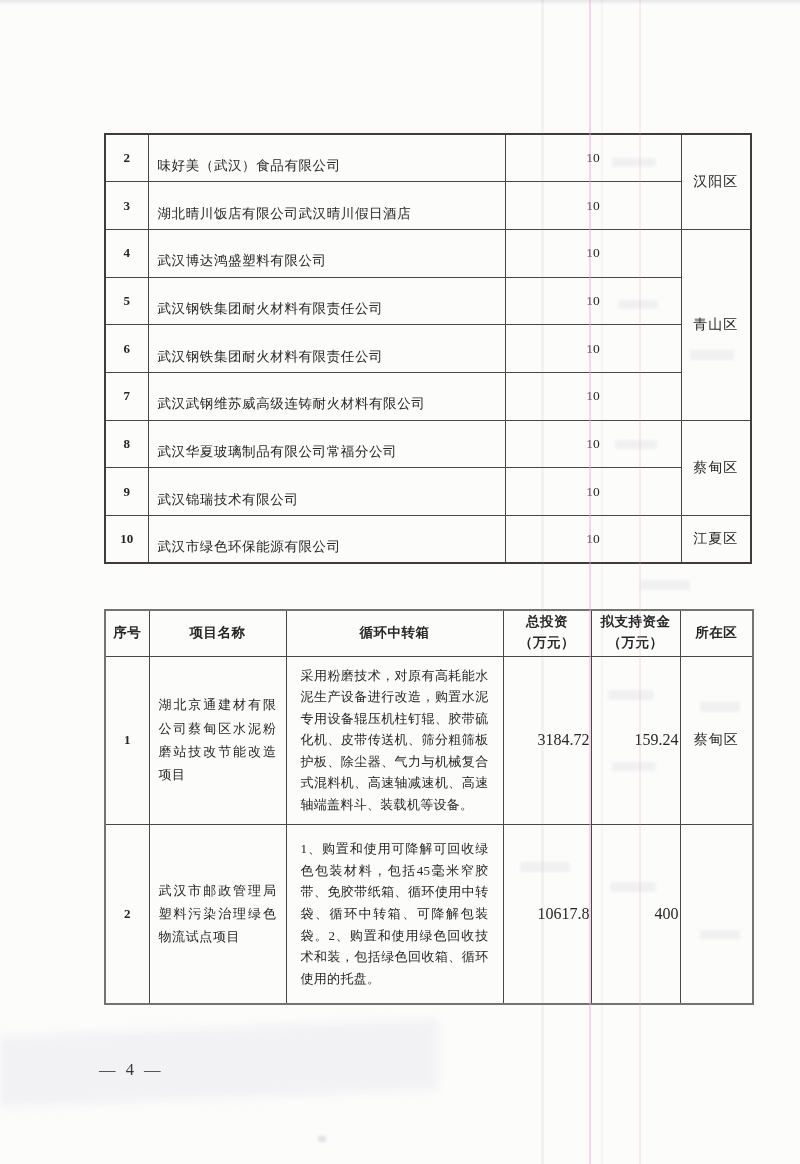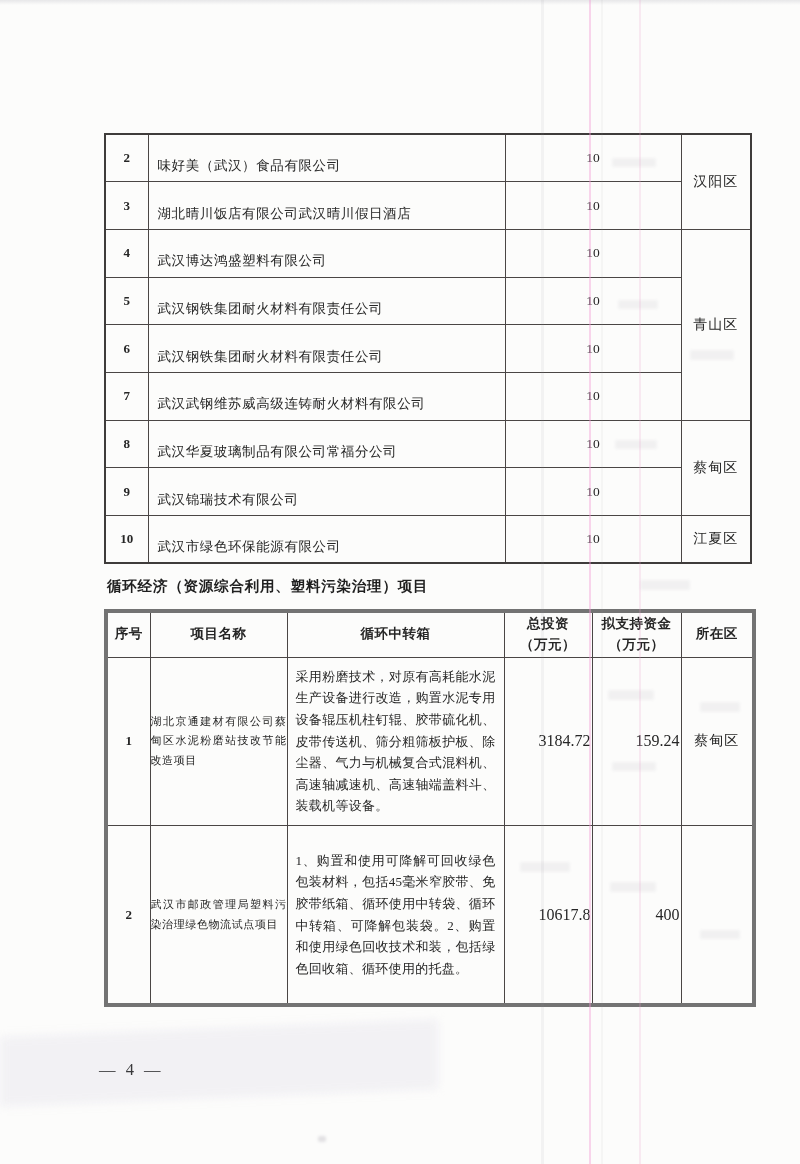--- a/index.html
+++ b/index.html
@@ -10,33 +10,33 @@
     font-family:"Liberation Serif","DejaVu Serif",serif;
     color:#262626;
   }
   .top-band {
     position:absolute; top:0; left:0; right:0; height:5px;
     background:linear-gradient(#e7e7e9, rgba(255,255,255,0));
   }
   
   table { border-collapse:collapse; table-layout:fixed; position:absolute; background:transparent; }
   .t1 { left:104px; top:133px; width:646px; border:2px solid #3f3c3b; }
-  .t2 { left:104px; top:609px; width:648px; border:4px solid #737373; }
+  .t2 { left:104px; top:609px; width:648px; border:2px solid #737373; }
   .t1 td, .t2 td, .t2 th { border:1px solid #4a4645; vertical-align:middle; overflow:hidden; }
   .t1 tr { height:47.7px; }
   .c-no { text-align:center; font-weight:bold; font-size:13px; }
   .c-company { text-align:left; padding:20px 8px 4px 9px; font-size:13.5px; letter-spacing:0.6px; }
   .c-amt { text-align:center; font-size:13.5px; }
   .c-dist { text-align:center; font-size:14px; letter-spacing:1px; }
   .t2 th {
     font-weight:bold; font-size:13.5px; text-align:center;
     white-space:pre-line; line-height:1.55; letter-spacing:0.5px;
   }
-  .c-pname { text-align:justify; padding:6px 0; line-height:1.8; font-size:11px; letter-spacing:0.6px; }
-  .c-content { text-align:justify; padding:8px 8px; line-height:1.66; font-size:13px; letter-spacing:0.3px; }
+  .c-pname { text-align:justify; padding:6px 9px; line-height:1.8; font-size:13px; letter-spacing:0.6px; }
+  .c-content { text-align:justify; padding:8px 14px; line-height:1.66; font-size:13px; letter-spacing:0.3px; }
   .c-total, .c-support { text-align:right; font-size:16px; }
   
   .section-band {
     position:absolute; left:104px; top:564px; width:648px; height:44px;
     display:flex; align-items:center;
     font-weight:bold; font-size:14.5px; letter-spacing:0.8px; color:#1f1f1f;
     padding-left:3px; box-sizing:border-box;
   }
   
   .footer {
@@ -120,21 +120,20 @@
         </tr>
         <tr>
           <td class="c-no">10</td>
           <td class="c-company">武汉市绿色环保能源有限公司</td>
           <td class="c-amt">10</td>
           <td class="c-dist" rowspan="1">江夏区</td>
         </tr>
       </tbody>
   </table>
 
-  <div class="section-band">循环经济（资源综合利用、塑料污染治理）项目</div>
 
   <table class="t2">
     <colgroup>
       <col style="width:44px">
         <col style="width:137px">
         <col style="width:217px">
         <col style="width:88px">
         <col style="width:89px">
         <col style="width:73px">
     </colgroup>

